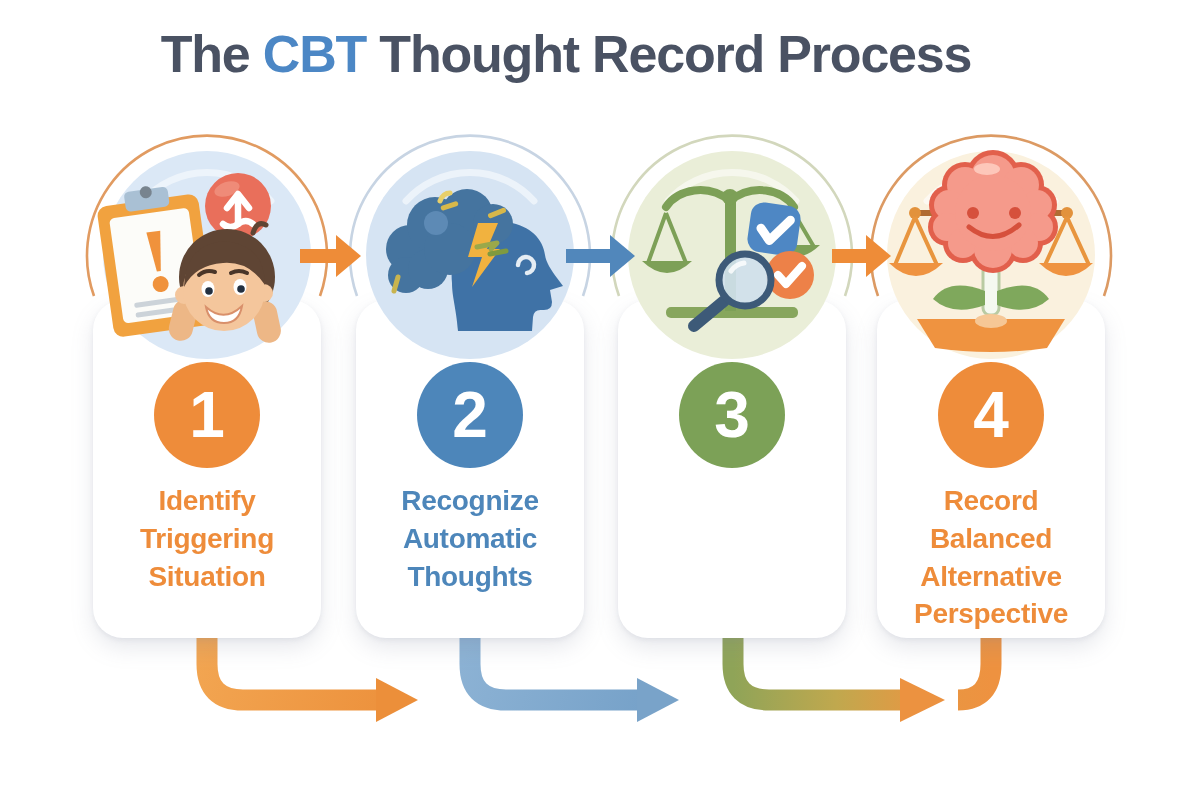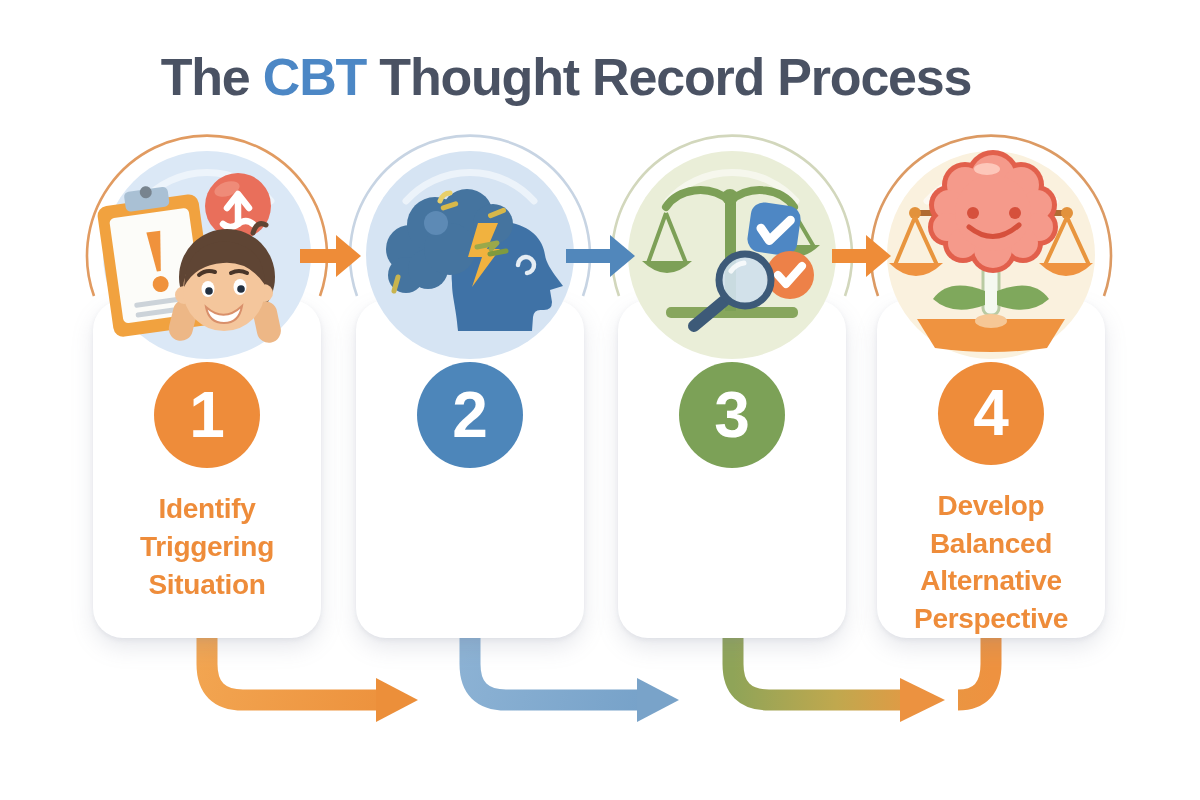--- a/index.html
+++ b/index.html
@@ -5,39 +5,38 @@
   html,body{margin:0;padding:0;}
   body{
     width:1200px;height:800px;position:relative;overflow:hidden;
     background:#ffffff;
     font-family:"Liberation Sans",sans-serif;
   }
   .title{
     position:absolute;top:24px;left:0;width:1132px;text-align:center;
     font-size:52px;font-weight:bold;letter-spacing:-1.2px;color:#4a5263;
     white-space:nowrap;
-    margin-top:23px;
   }
   .title .hl{color:#4c87c5;}
   .column{position:absolute;top:127px;width:260px;height:530px;}
   .col1{left:77px;}  .col2{left:340px;}  .col3{left:602px;}  .col4{left:861px;}
   .card{
     position:absolute;left:16px;top:173px;width:228px;height:338px;
     background:#ffffff;border-radius:30px;
     box-shadow:0 10px 22px rgba(125,135,155,.18),0 2px 5px rgba(125,135,155,.12);
     display:flex;flex-direction:column;align-items:center;
   }
   .num{
     margin-top:62px;width:106px;height:106px;border-radius:50%;
     background:var(--accent);color:#ffffff;
     font-size:64px;font-weight:bold;
     display:flex;align-items:center;justify-content:center;
   }
   .label{
-    margin-top:22px;font-size:28px;font-weight:bold;line-height:1.35;
+    margin-top:14px;font-size:28px;font-weight:bold;line-height:1.35;
     color:var(--accent);text-align:center;white-space:pre-line;letter-spacing:-.3px;
   }
   .bubble{position:absolute;left:0;top:0;}
   .mid-arrows{position:absolute;left:0;top:225px;z-index:5;}
   .bottom-arrows{position:absolute;left:0;top:560px;z-index:0;}
   .column{z-index:2;}
 </style>
 </head>
 <body>
 
@@ -91,20 +90,23 @@
         <path d="M154,146 q8,-4 16,0" stroke="#4a3629" stroke-width="4" fill="none" stroke-linecap="round"></path>
         <path d="M129,180 q18,16 36,-1 q-3,17 -18,17 q-15,0 -18,-16 Z" fill="#ffffff" stroke="#d9906b" stroke-width="2"></path>
       </g>
     </g>
   </svg>
 </div>
 
 <div class="column col2" style="--accent: #4d86ba;">
   <div class="card">
     <div class="num">2</div>
+    <div class="label">Recognize
+Automatic
+Thoughts</div>
   </div>
   <svg class="bubble" width="260" height="240" viewBox="0 0 260 240">
     <path d="M17,169 A120,120 0 1 1 243,169" fill="none" stroke="#c7d4e3" stroke-width="2.6"></path>
     <circle cx="130" cy="128" r="104" fill="#d6e4f3"></circle>
     <path d="M66,74 A86,86 0 0 1 194,74" fill="none" stroke="#ffffff" stroke-width="7" stroke-linecap="round" opacity=".55"></path>
     <g>
       <path d="M118,204 C116,180 112,170 112,156 C108,118 134,92 166,95 C190,98 203,112 205,128 C206,135 211,143 217,151 L223,159 L210,163 L212,175 Q212,184 202,183 Q194,182 193,190 L192,204 Z" fill="#3f72a6"></path>
       <g fill="#45749f">
         <circle cx="70" cy="122" r="24"></circle>
         <circle cx="95" cy="98" r="28"></circle>
@@ -162,21 +164,21 @@
         <circle cx="143" cy="153" r="26" fill="#cfe0ec" fill-opacity=".92" stroke="#3d5a78" stroke-width="7"></circle>
         <path d="M129,144 a19,19 0 0 1 13,-8" fill="none" stroke="#ffffff" stroke-width="5" stroke-linecap="round" opacity=".8"></path>
       </g>
     </g>
   </svg>
 </div>
 
 <div class="column col4" style="--accent: #ee8c3a;">
   <div class="card">
     <div class="num">4</div>
-    <div class="label">Develop
+    <div class="label">Record
 Balanced
 Alternative
 Perspective</div>
   </div>
   <svg class="bubble" width="260" height="240" viewBox="0 0 260 240">
     <path d="M17,169 A120,120 0 1 1 243,169" fill="none" stroke="#dc9a63" stroke-width="2.6"></path>
     <circle cx="130" cy="128" r="104" fill="#faf1de"></circle>
     <path d="M66,74 A86,86 0 0 1 194,74" fill="none" stroke="#ffffff" stroke-width="7" stroke-linecap="round" opacity=".6"></path>
     <g>
       <g>

